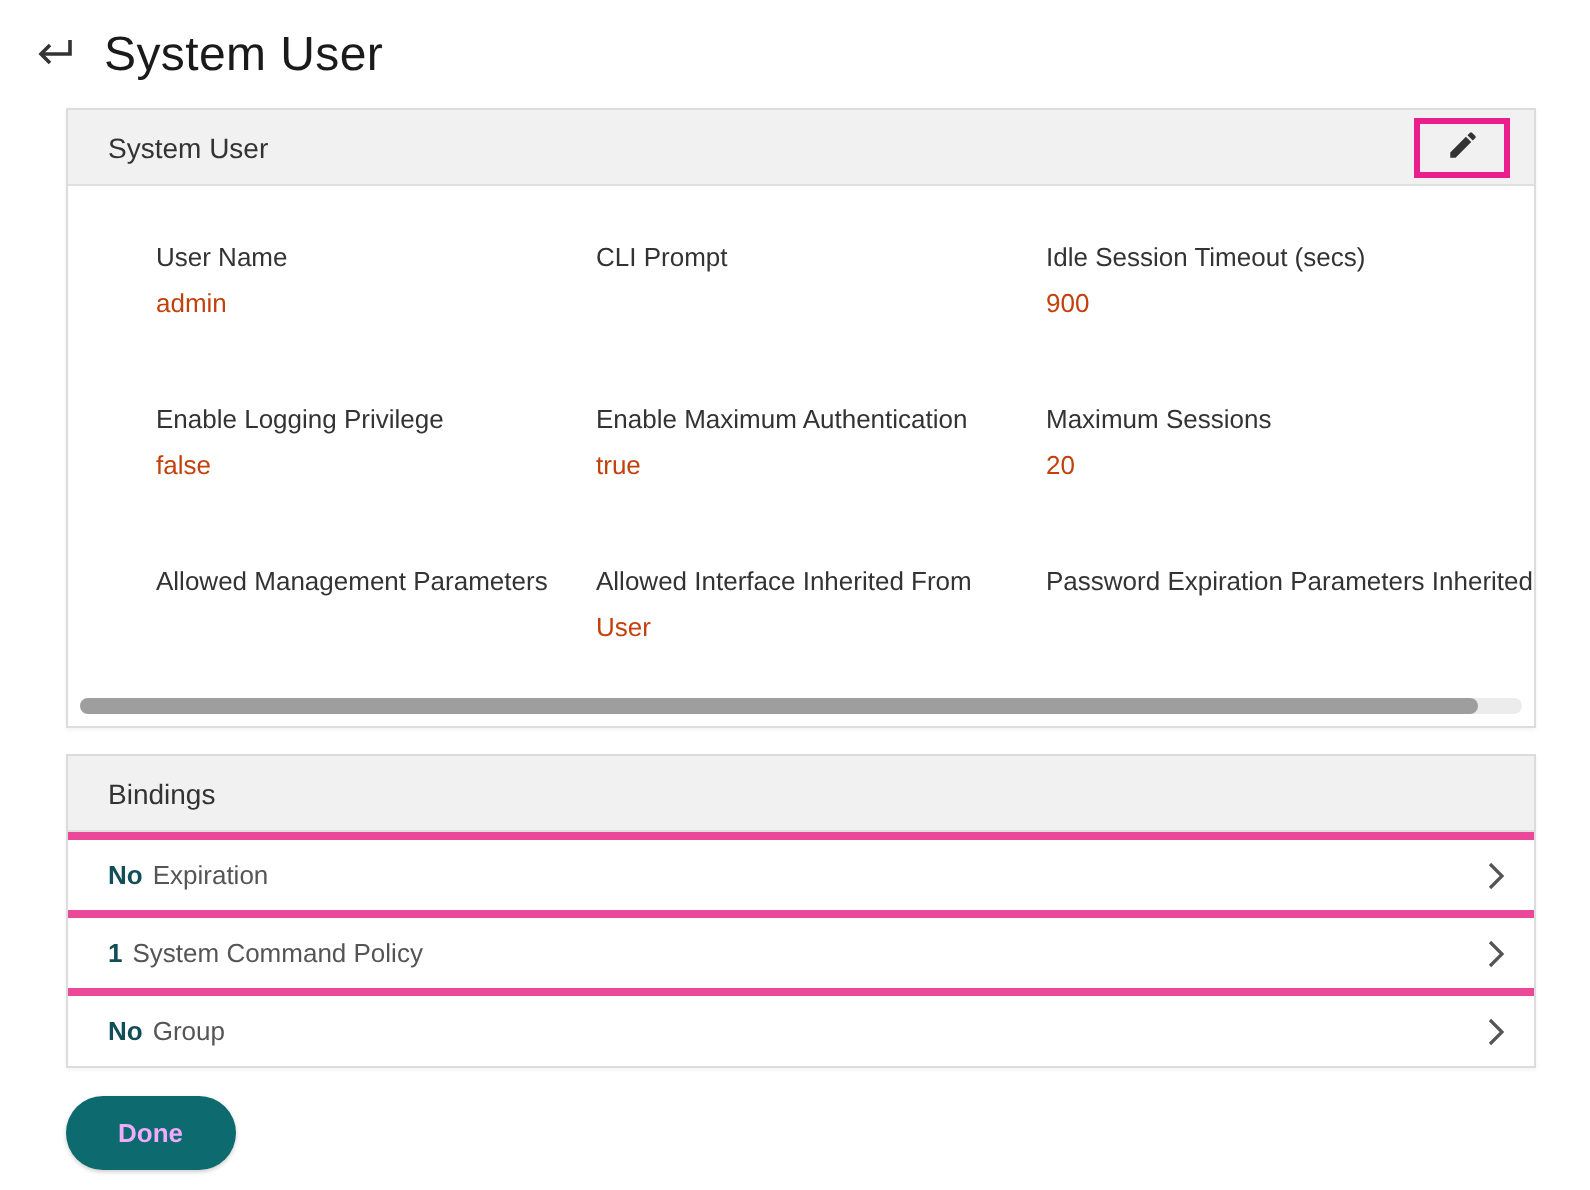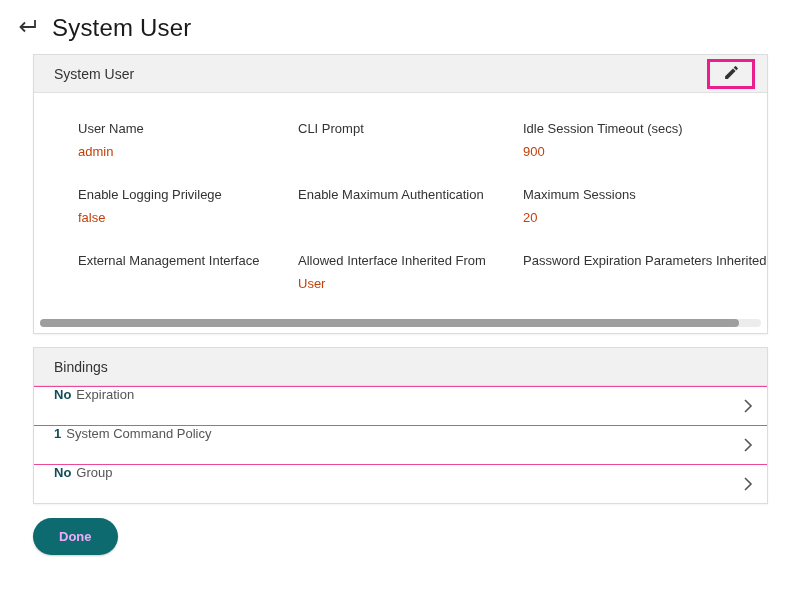--- a/index.html
+++ b/index.html
@@ -42,40 +42,40 @@
     display:flex;align-items:center;justify-content:center;
     cursor:pointer;
   }
   .card-body{
     overflow:hidden;
     padding:28px 0 10px 44px;
   }
   .field-grid{
     display:grid;
     grid-template-columns:220px 225px 1fr;
-    row-gap:28px;
+    row-gap:43px;
   }
   .field{white-space:nowrap;}
   .field .lbl{font-size:13px;color:#333;margin-bottom:8px;}
   .field .val{font-size:13px;font-weight:normal;color:#c2410c;min-height:15px;}
   .hscroll{
     margin:18px 6px 6px 6px;
     height:8px;border-radius:4px;
     background:#ececec;position:relative;
   }
   .hscroll .thumb{
     position:absolute;left:0;top:0;height:8px;border-radius:4px;
     width:97%;background:#9e9e9e;
   }
   .bindings-card{margin-top:13px;}
   .binding-row{
-    display:flex;
+    display:flex;align-items:center;
     height:39px;
     padding:0 14px 0 20px;
-    border-top:1px solid #ec4899;
+    border-top:4px solid #ec4899;
     font-size:13px;color:#555;
     cursor:pointer;background:#fff;
   }
   .binding-row:first-of-type{border-top:none;}
   .binding-count{font-weight:bold;color:var(--count-color);margin-right:5px;}
   .chevron{margin-left:auto;display:flex;align-items:center;}
   .done-btn{
     margin:14px 0 0 33px;
     background:var(--accent-teal);
     color:#f0abfc;border:none;
@@ -127,27 +127,28 @@
       <div class="field">
         <div class="lbl">Idle Session Timeout (secs)</div>
         <div class="val">900</div>
       </div>
       <div class="field">
         <div class="lbl">Enable Logging Privilege</div>
         <div class="val">false</div>
       </div>
       <div class="field">
         <div class="lbl">Enable Maximum Authentication</div>
+        <div class="val">true</div>
       </div>
       <div class="field">
         <div class="lbl">Maximum Sessions</div>
         <div class="val">20</div>
       </div>
       <div class="field">
-        <div class="lbl">External Management Interface</div>
+        <div class="lbl">Allowed Management Parameters</div>
       </div>
       <div class="field">
         <div class="lbl">Allowed Interface Inherited From</div>
         <div class="val">User</div>
       </div>
       <div class="field">
         <div class="lbl">Password Expiration Parameters Inherited From</div>
         <div class="val"></div>
       </div>
     </div>

